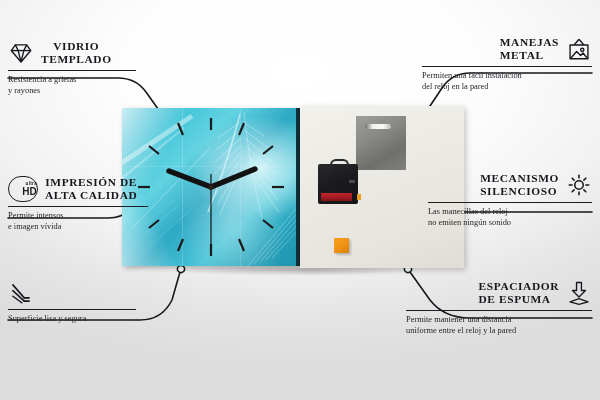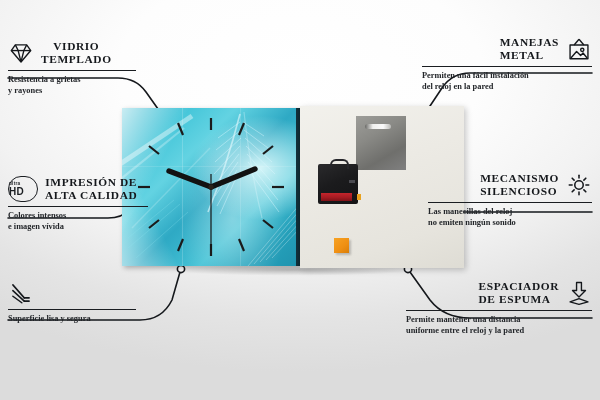--- a/index.html
+++ b/index.html
@@ -36,32 +36,31 @@
   .feat-right .feat-title{text-align:left;}
   .feat-rule{
     height:1.4px;background:#1a1d21;margin-top:3px;margin-bottom:4px;
   }
   .feat-desc{
     font-family:"Liberation Serif", serif;
     font-size:8.4px;
     line-height:10.6px;
     color:#23262a;
     white-space:pre-line;
-    font-weight:bold;
   }
   .feat-left .feat-desc{text-align:left;}
   .feat-right .feat-desc{text-align:left;}
   .ico{width:26px;height:26px;flex:0 0 26px;display:block;}
   .ico svg{display:block;width:26px;height:26px;}
 
   
   .hd-badge{
     width:28px;height:24px;flex:0 0 28px;
     border:1.4px solid #1a1d21;border-radius:13px;
-    display:flex;flex-direction:column;align-items:flex-start;justify-content:center;
+    display:flex;flex-direction:column;align-items:flex-end;justify-content:center;
     line-height:1;
   }
   .hd-small{
     font-family:"Liberation Sans", sans-serif;
     font-size:4.6px;font-weight:bold;letter-spacing:.3px;color:#1a1d21;
     margin-bottom:.5px;
   }
   .hd-big{
     font-family:"Liberation Sans", sans-serif;
     font-size:10px;font-weight:bold;letter-spacing:.2px;color:#1a1d21;
@@ -268,21 +267,21 @@
 
   <div class="feature feat-left" style="left:8px;top:176px;width:160px;">
     <div class="feat-head">
       <span class="hd-badge">
         <span class="hd-small">ultra</span>
         <span class="hd-big">HD</span>
       </span>
       <span class="feat-title"><span>IMPRESIÓN DE</span><br><span>ALTA CALIDAD</span></span>
     </div>
     <div class="feat-rule" style="width:140px;"></div>
-    <div class="feat-desc">Colores intensos
+    <div class="feat-desc">Permite intensos
 e imagen vívida</div>
   </div>
 
   <div class="feature feat-left" style="left:8px;top:280px;width:150px;">
     <div class="feat-head">
       <span class="ico">
         <svg viewBox="0 0 32 32">
             <g stroke="#15181c" stroke-width="1.9" fill="none" stroke-linecap="round">
           <path d="M6,6 L20,22"></path>
               <path d="M6,13 L20,26"></path>

